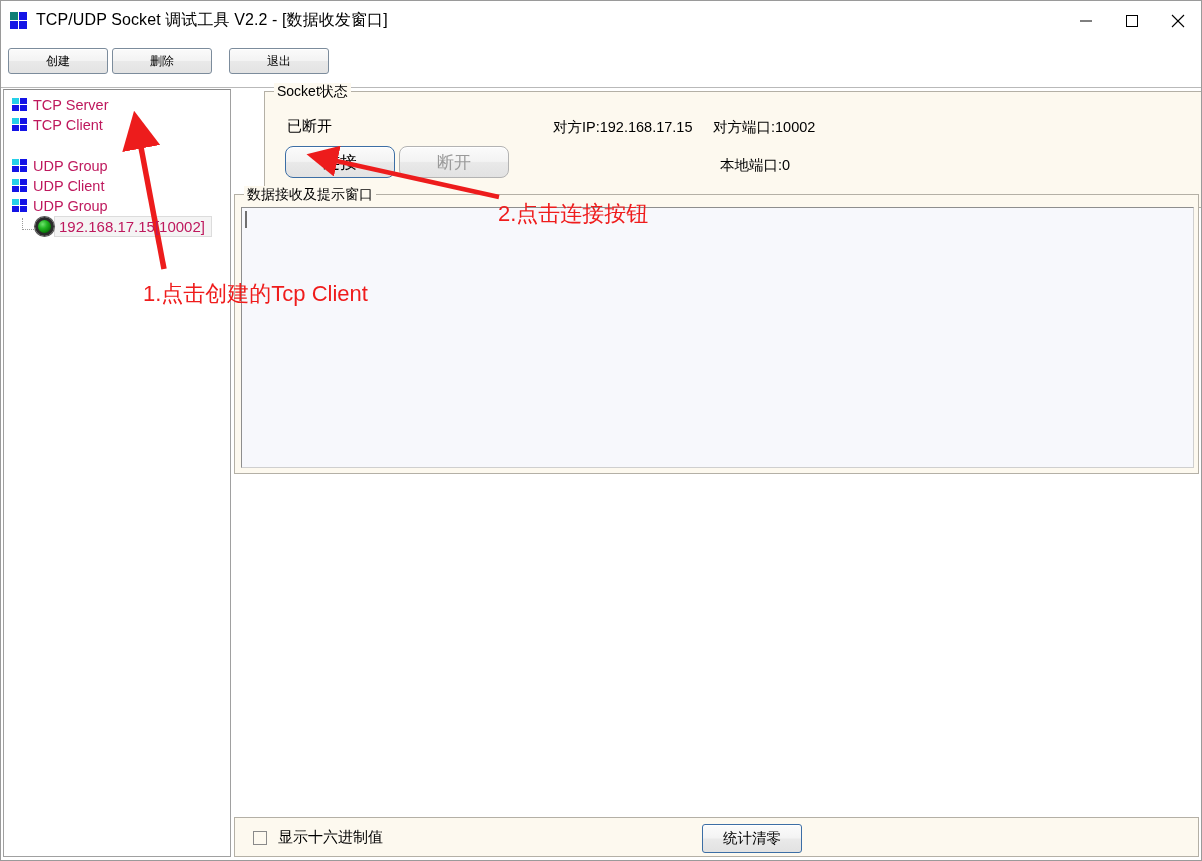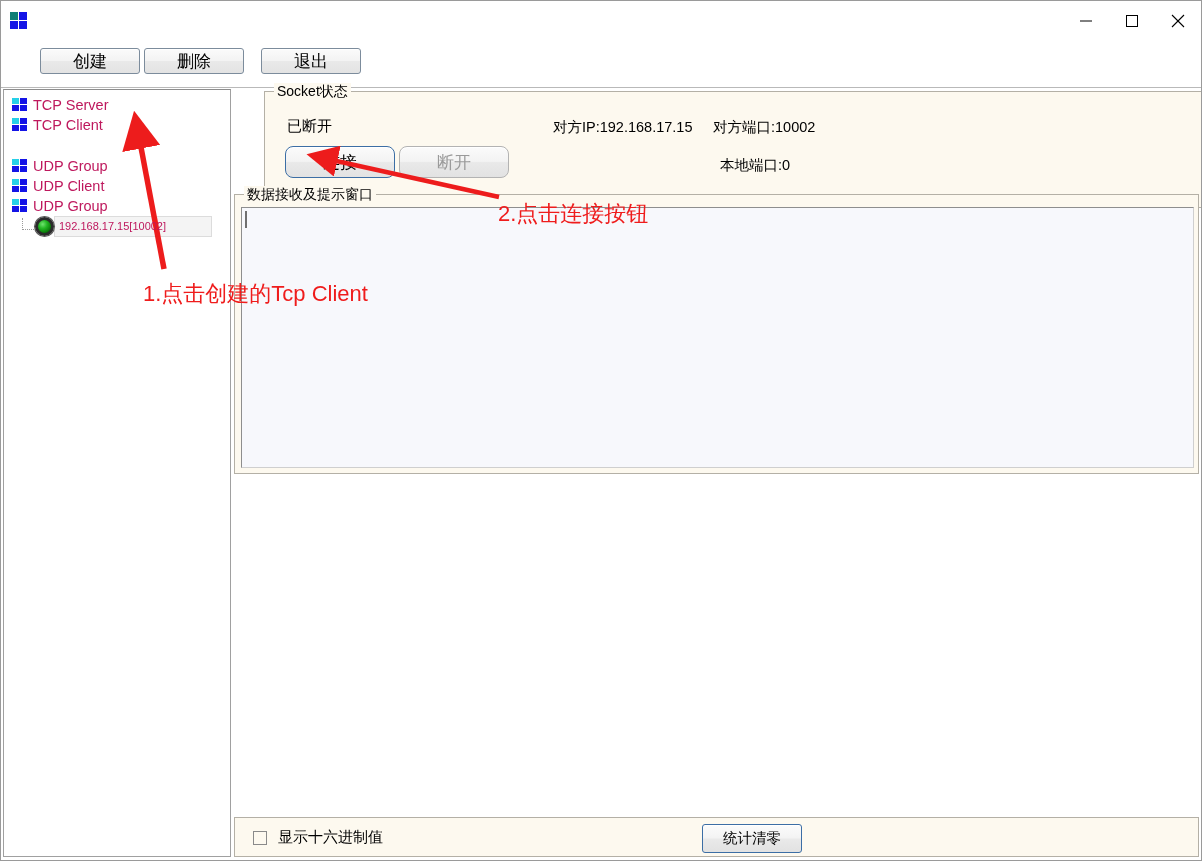--- a/index.html
+++ b/index.html
@@ -61,26 +61,25 @@
     background: #ffffff;
     border-bottom: 1px solid #b9b9b9;
   }
   .tool-btn {
     position: absolute;
     top: 8px;
     height: 26px;
     background: linear-gradient(to bottom, #fbfbfb 0%, #f3f3f3 48%, #e9e9e9 52%, #e3e3e3 100%);
     border: 1px solid #7c8c9c;
     border-radius: 3px;
-    font-size: 17px;
+    font-size: 12px;
     color: #000;
     display: flex; align-items: center; justify-content: center;
     font-family: "Liberation Sans", "DejaVu Sans", sans-serif;
     box-shadow: inset 0 1px 0 #ffffff;
-    margin-left: 32px;
   }
   #btn-create { left: 7px; width: 100px; }
   #btn-delete { left: 111px; width: 100px; }
   #btn-exit   { left: 228px; width: 100px; }
 
   
   #tree-panel {
     position: absolute; left: 2px; top: 88px;
     width: 228px; height: 768px;
     background: #ffffff;
@@ -278,20 +277,21 @@
 
 <div id="app">
 
   <div id="titlebar">
     <div id="app-icon">
       <i class="teal"></i>
         <i></i>
         <i></i>
         <i></i>
     </div>
+    <div id="title-text">TCP/UDP Socket 调试工具 V2.2 - [数据收发窗口]</div>
     <div id="win-controls">
       <div class="win-btn">
         <svg width="14" height="12" viewBox="0 0 14 12">
             <line x1="1" y1="6" x2="13" y2="6" stroke="#000" stroke-width="1"></line>
           </svg>
       </div>
       <div class="win-btn">
         <svg width="14" height="14" viewBox="0 0 14 14">
             <rect x="1.5" y="1.5" width="11" height="11" fill="none" stroke="#000" stroke-width="1"></rect>
           </svg>
@@ -327,21 +327,21 @@
           <i></i>
           <i></i>
           <i></i>
         </span>
       <span class="label">TCP Client</span>
     </div>
     <div class="child-line"></div>
     <div class="tree-item" id="tree-child" style="top:126px;">
       <span class="sel-bg"></span>
       <span class="led"></span>
-      <span class="label" style="font-size:11px;">192.168.17.15[10002]</span>
+      <span class="label" style="font-size:15px;">192.168.17.15[10002]</span>
     </div>
     <div class="tree-item" style="left:8px; top:66px;">
       <span class="node-icon">
           <i class="cyan"></i>
           <i></i>
           <i></i>
           <i></i>
         </span>
       <span class="label">UDP Group</span>
     </div>

